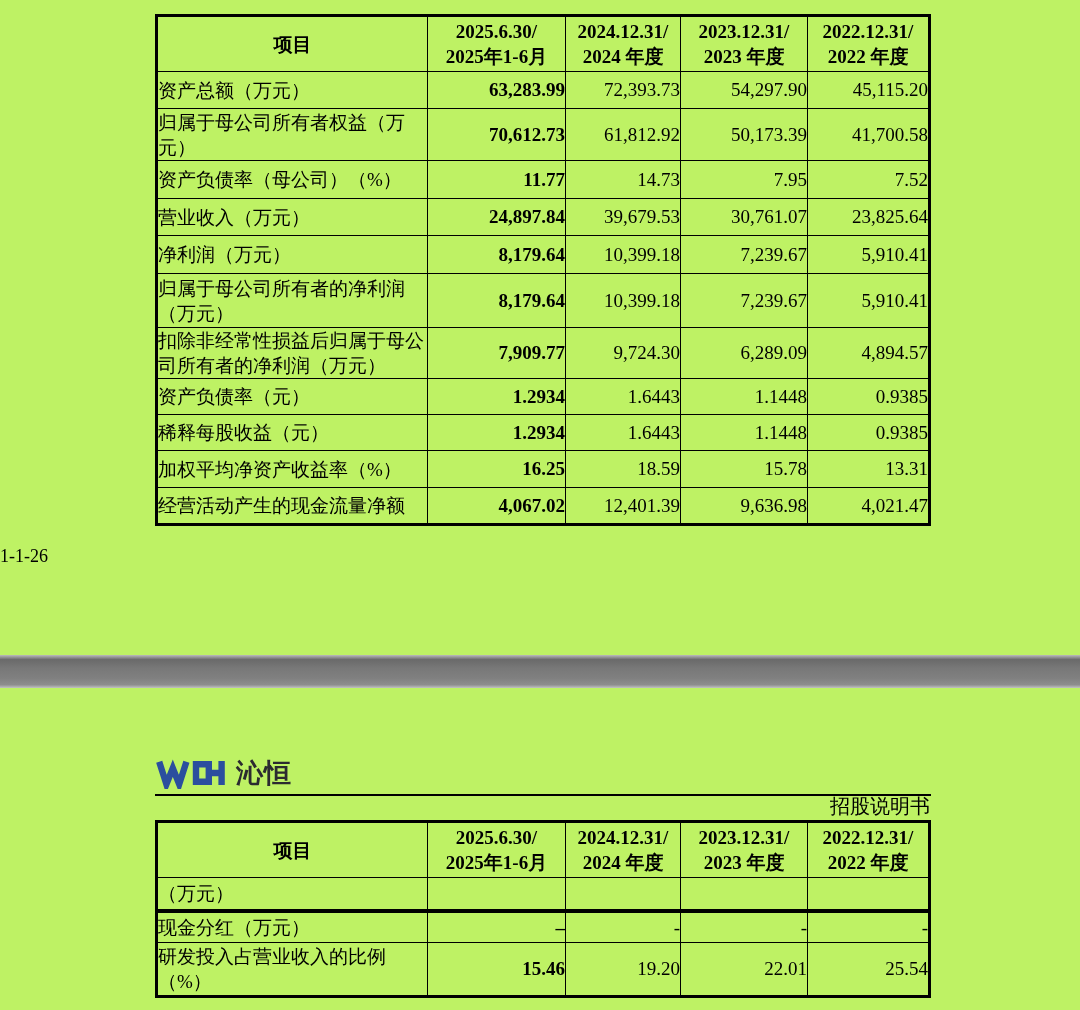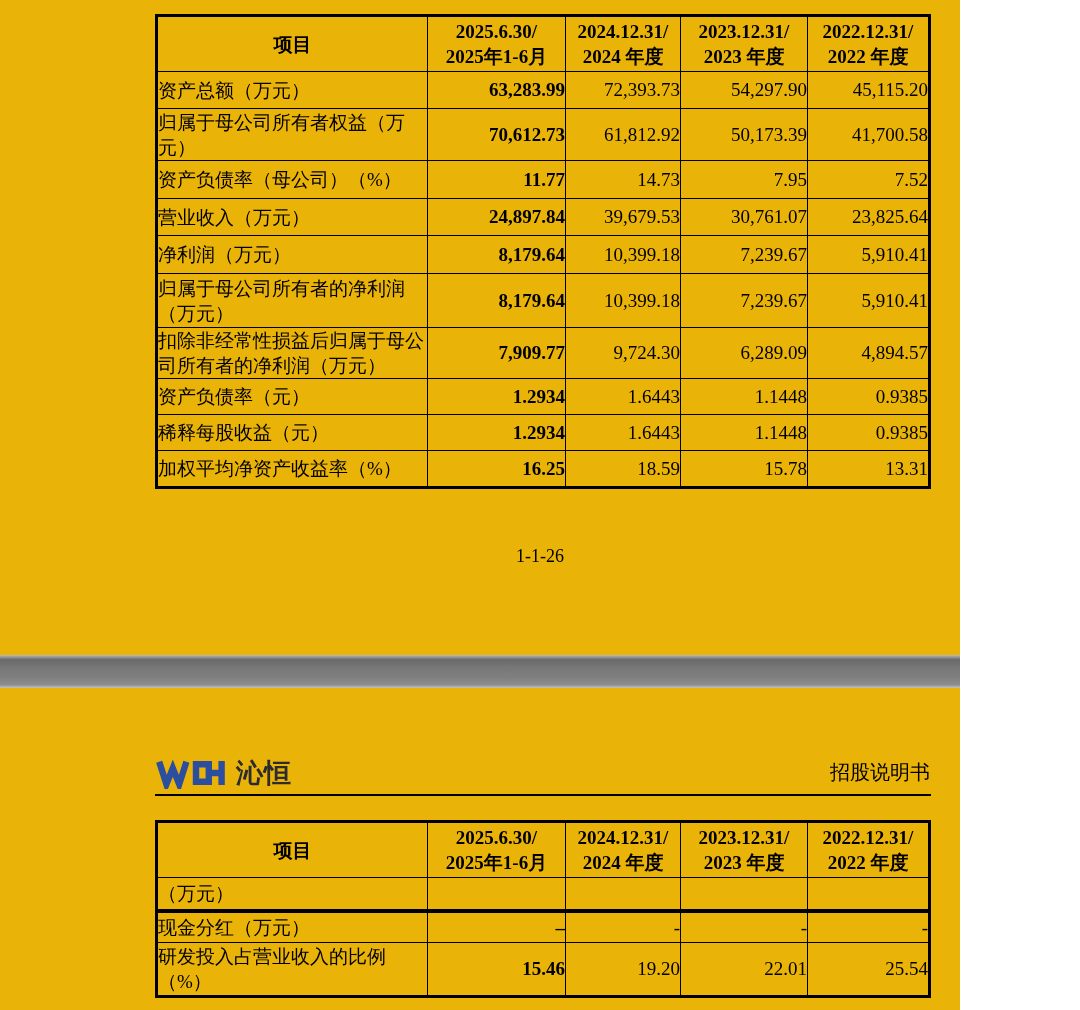--- a/index.html
+++ b/index.html
@@ -3,21 +3,21 @@
 <meta charset="utf-8">
 <style>
   * { box-sizing: border-box; }
   html, body { margin: 0; padding: 0; }
   body {
     width: 1080px; height: 1010px;
     background: #ffffff;
     font-family: "Liberation Serif", serif;
     color: #000;
   }
-  .doc { position: relative; width: 960px; height: 1010px; overflow: hidden; background: #eab308; }
+  .doc { position: relative; width: 1080px; height: 1010px; overflow: hidden; background: #bef264; }
 
   table.fin {
     position: absolute; left: 155px; width: 773px;
     border-collapse: collapse; table-layout: fixed;
     border: 3px solid #000;
   }
   table.fin col.c0 { width: 271px; }
   table.fin col.c1 { width: 138px; }
   table.fin col.c2 { width: 115px; }
   table.fin col.c3 { width: 127px; }
@@ -39,40 +39,40 @@
   }
   td.val { text-align: right; padding: 2px 9px 2px 2px; }
   table.fin td:nth-child(2) { font-weight: bold; }
 
   #t1 { top: 14px; }
   #t2a { top: 820px; border-bottom: 1px solid #000; }
   #t2b { top: 910px; }
 
   .page-number {
     position: absolute; top: 546px; left: 0; width: 1080px;
-    text-align: center; font-size: 18px;
+    font-size: 18px;
   }
 
   .page-separator {
     position: absolute; top: 655px; left: 0; width: 1080px; height: 33px;
     background: linear-gradient(to bottom,
       #bcbcbc 0%, #6a6a6a 14%, #787878 40%, #808080 70%, #8d8d8d 90%, #c2c2c2 100%);
   }
 
   .logo {
     position: absolute; left: 156px; top: 754px; height: 38px;
     display: flex; align-items: center;
   }
   .logo-name {
     font-family: "Liberation Sans", sans-serif;
     font-weight: bold; font-size: 27px; color: #2b2b30;
     letter-spacing: 1px; margin-left: 8px;
   }
   .doc-label {
-    position: absolute; top: 759px; left: 0; width: 930px;
+    position: absolute; top: 793px; left: 0; width: 930px;
     text-align: right; font-size: 20px;
   }
   .header-rule {
     position: absolute; left: 155px; top: 794px; width: 776px; height: 2px;
     background: #000;
   }
 </style>
 </head>
 <body>
 
@@ -170,20 +170,27 @@
       <td class="val">1.6443</td>
       <td class="val">1.1448</td>
       <td class="val">0.9385</td>
     </tr>
     <tr style="height:37px">
       <td class="label">加权平均净资产收益率（%）</td>
       <td class="val">16.25</td>
       <td class="val">18.59</td>
       <td class="val">15.78</td>
       <td class="val">13.31</td>
+    </tr>
+    <tr style="height:37px">
+      <td class="label">经营活动产生的现金流量净额</td>
+      <td class="val">4,067.02</td>
+      <td class="val">12,401.39</td>
+      <td class="val">9,636.98</td>
+      <td class="val">4,021.47</td>
     </tr>
   </tbody>
     </table>
 
   <div class="page-number">1-1-26</div>
 
   <div class="page-separator"></div>
 
   <div class="logo">
     <svg width="72" height="32" viewBox="0 0 90 38" aria-hidden="true">

